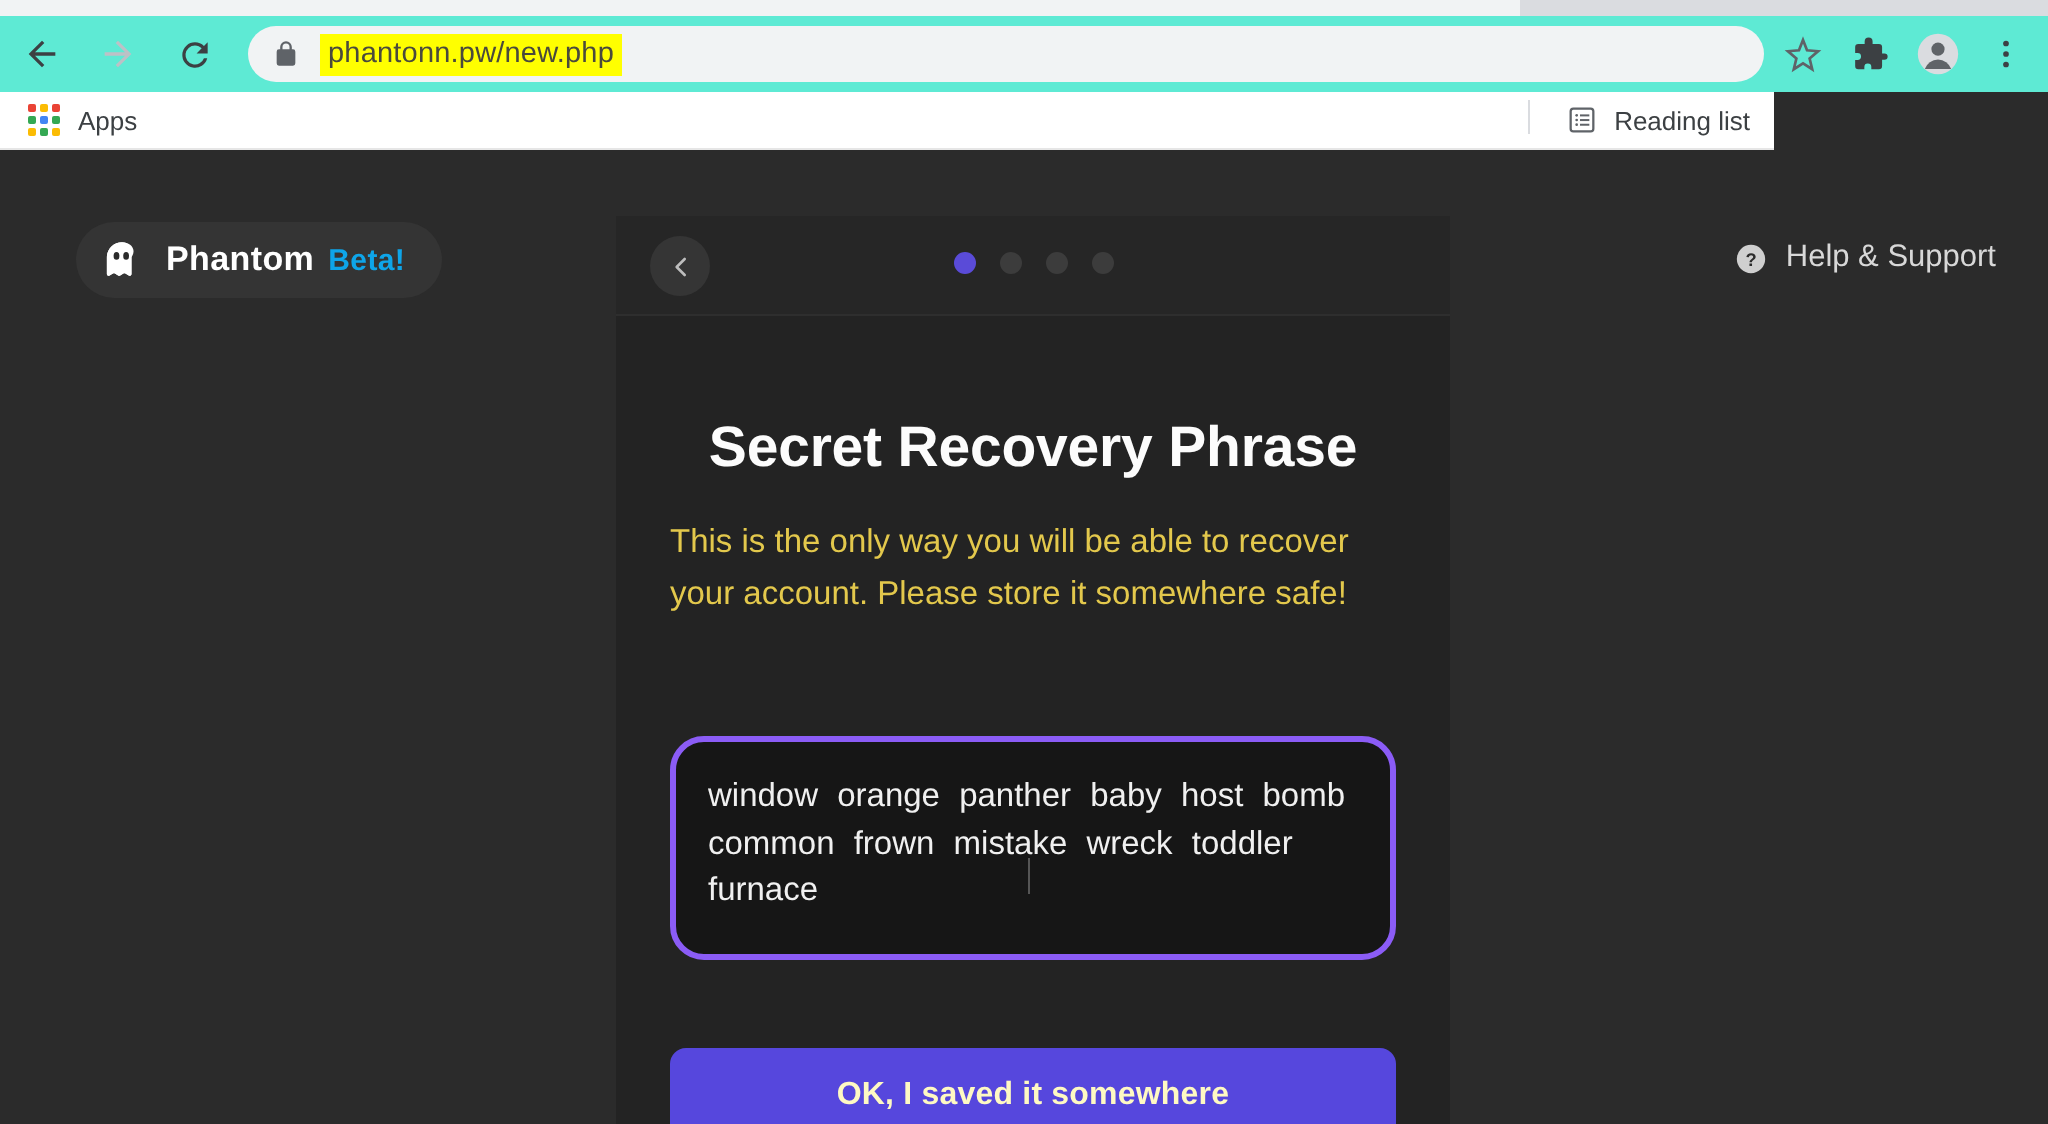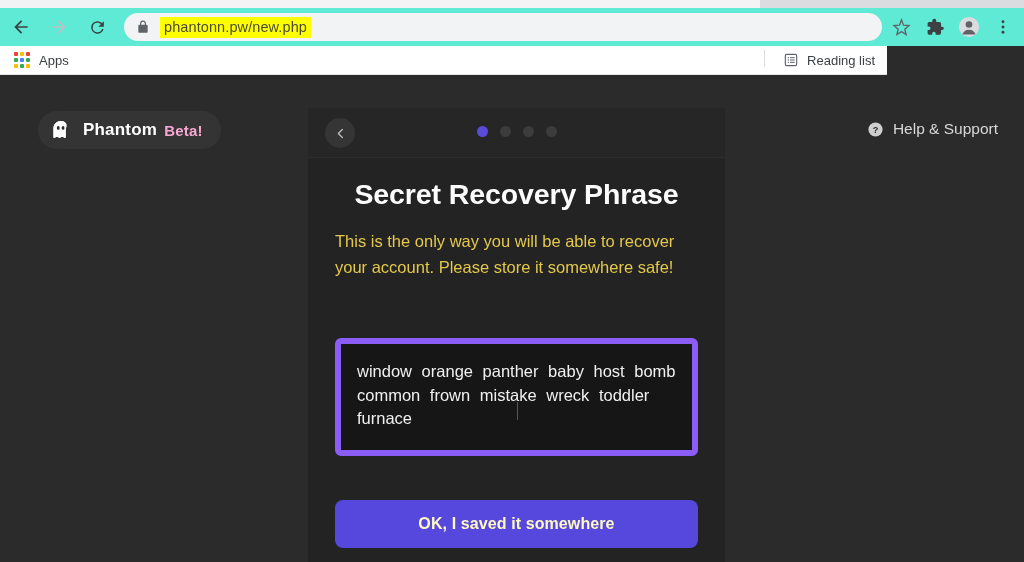--- a/index.html
+++ b/index.html
@@ -84,21 +84,21 @@
   .logo-pill {
     position: absolute; left: 38px; top: 36px;
     height: 38px;
     display: flex; align-items: center;
     padding: 0 18px 0 12px;
     border-radius: 19px;
     background: #343434;
   }
   .ghost { width: 22px; height: 22px; margin-right: 11px; flex: 0 0 auto; }
   .logo-name { font-size: 17px; font-weight: bold; color: #ffffff; letter-spacing: .2px; }
-  .logo-beta { font-size: 15px; font-weight: bold; color: #f9a8d4; margin-left: 7px; letter-spacing: .2px; }
+  .logo-beta { font-size: 15px; font-weight: bold; color: #0ea5e9; margin-left: 7px; letter-spacing: .2px; }
 
   .help {
     position: absolute; right: 26px; top: 45px;
     display: flex; align-items: center;
   }
   .help-icon { width: 17px; height: 17px; margin-right: 9px; }
   .help-label { font-size: 15.5px; color: #d8d8d8; }
 
   .card {
     position: absolute; left: 308px; top: 33px;
@@ -120,38 +120,38 @@
   }
   .dots {
     position: absolute; left: 0; right: 0; top: 18px;
     display: flex; justify-content: center; gap: 12px;
   }
   .dot { width: 11px; height: 11px; border-radius: 50%; background: #3c3c3c; }
   .dot.active { background: #5a4bd8; }
 
   .card-body { padding: 0 27px; }
   .title {
-    margin-top: 20px;
+    margin-top: 50px;
     text-align: center;
     font-size: 28.5px;
     font-weight: bold;
     color: #fcfcfc;
     letter-spacing: -.1px;
   }
   .warn {
     margin-top: 17px;
     text-align: left;
     font-size: 16.5px;
     line-height: 1.58;
     color: #e3c84c;
   }
   .seedbox {
     margin-top: 58px;
-    border: 6px solid #8b5cf6;
-    border-radius: 6px;
+    border: 3px solid #8b5cf6;
+    border-radius: 17px;
     background: #161616;
     padding: 16px 16px 20px 16px;
     min-height: 94px;
     position: relative;
   }
   .seedwords {
     font-size: 16.5px;
     line-height: 1.42;
     color: #f0f0f0;
     word-spacing: 5px;

